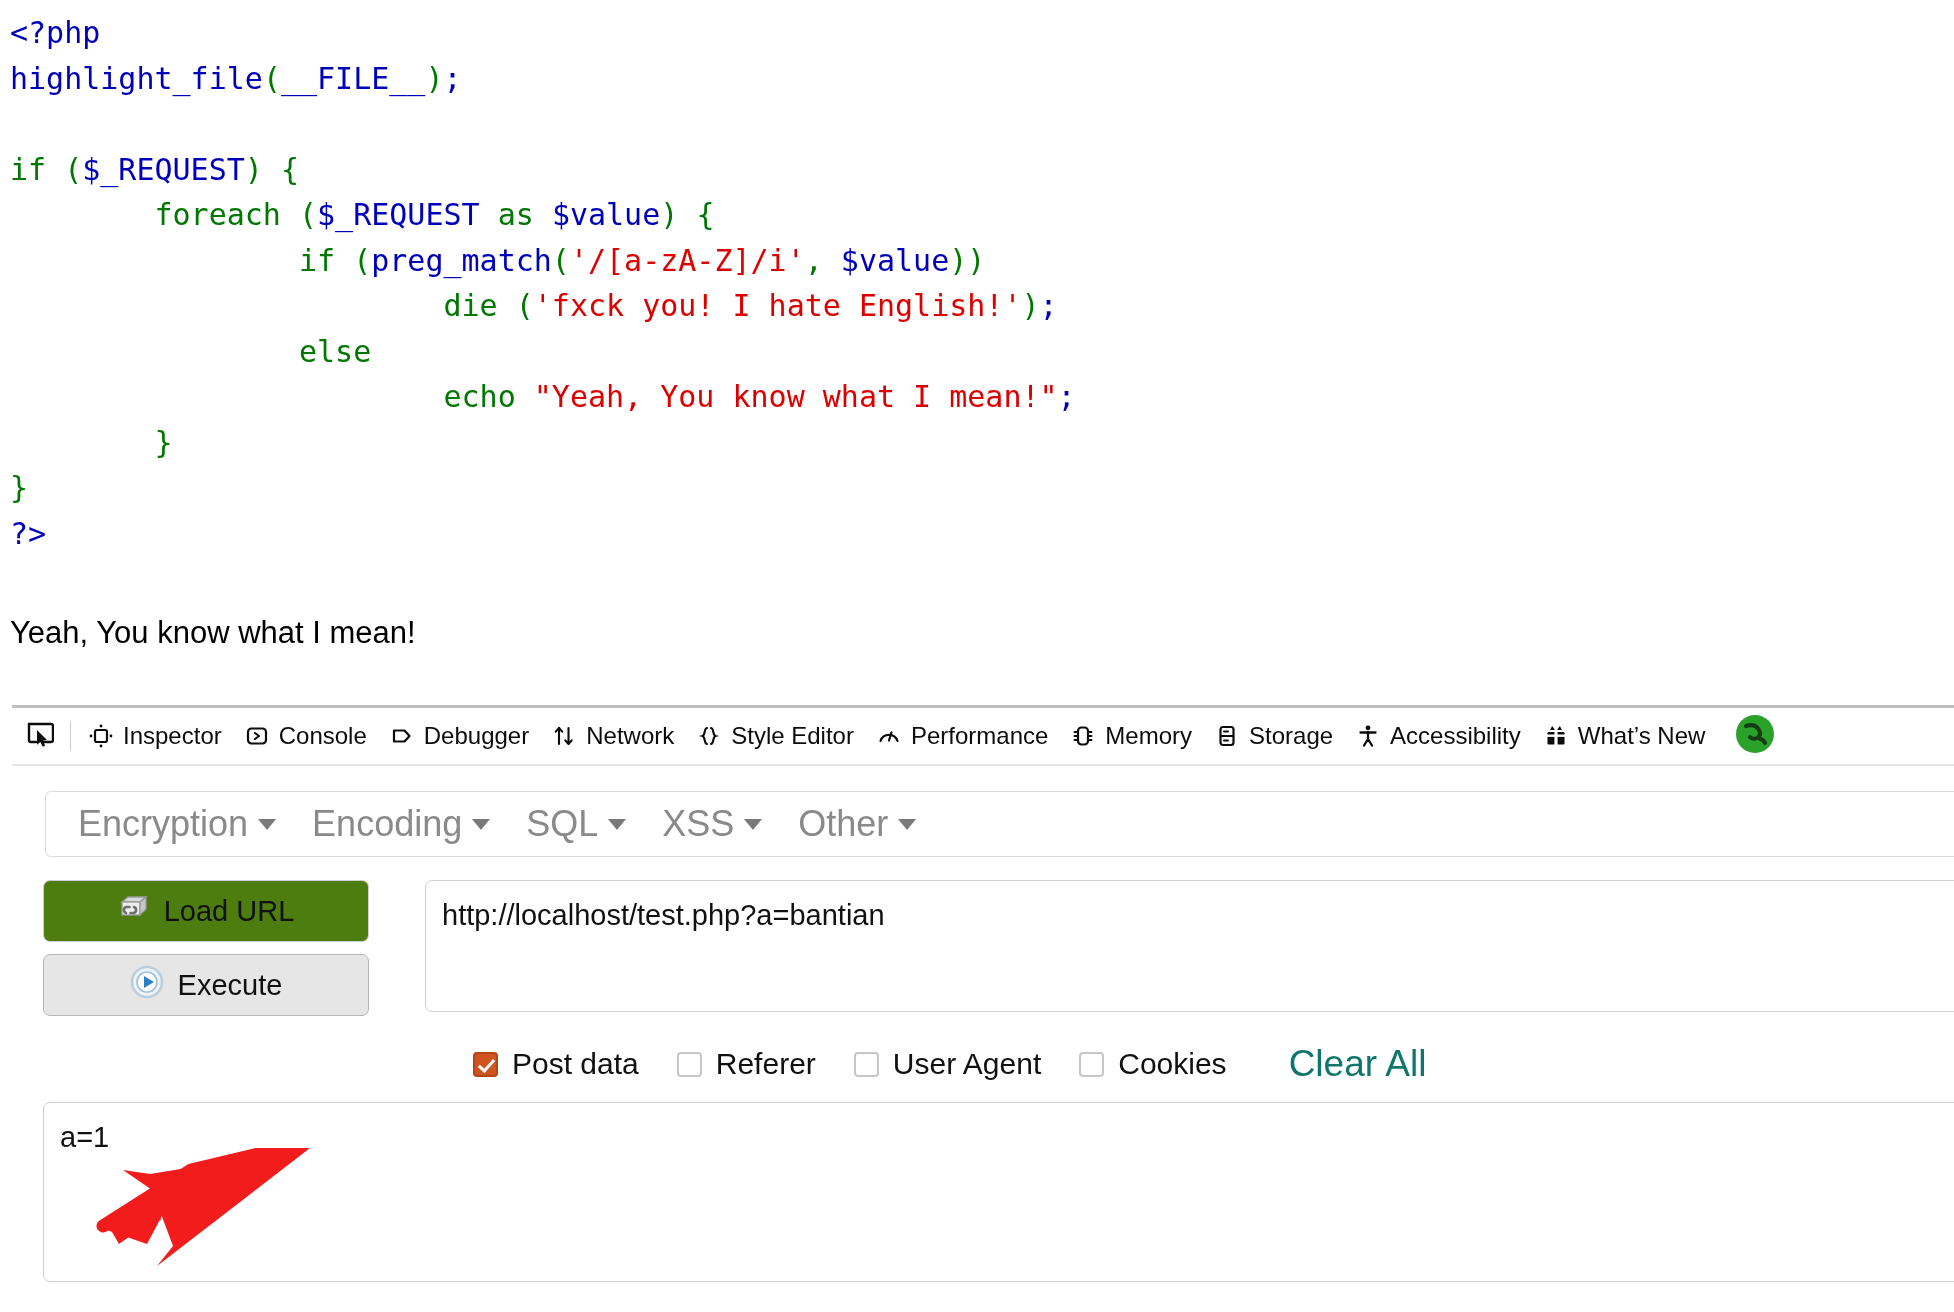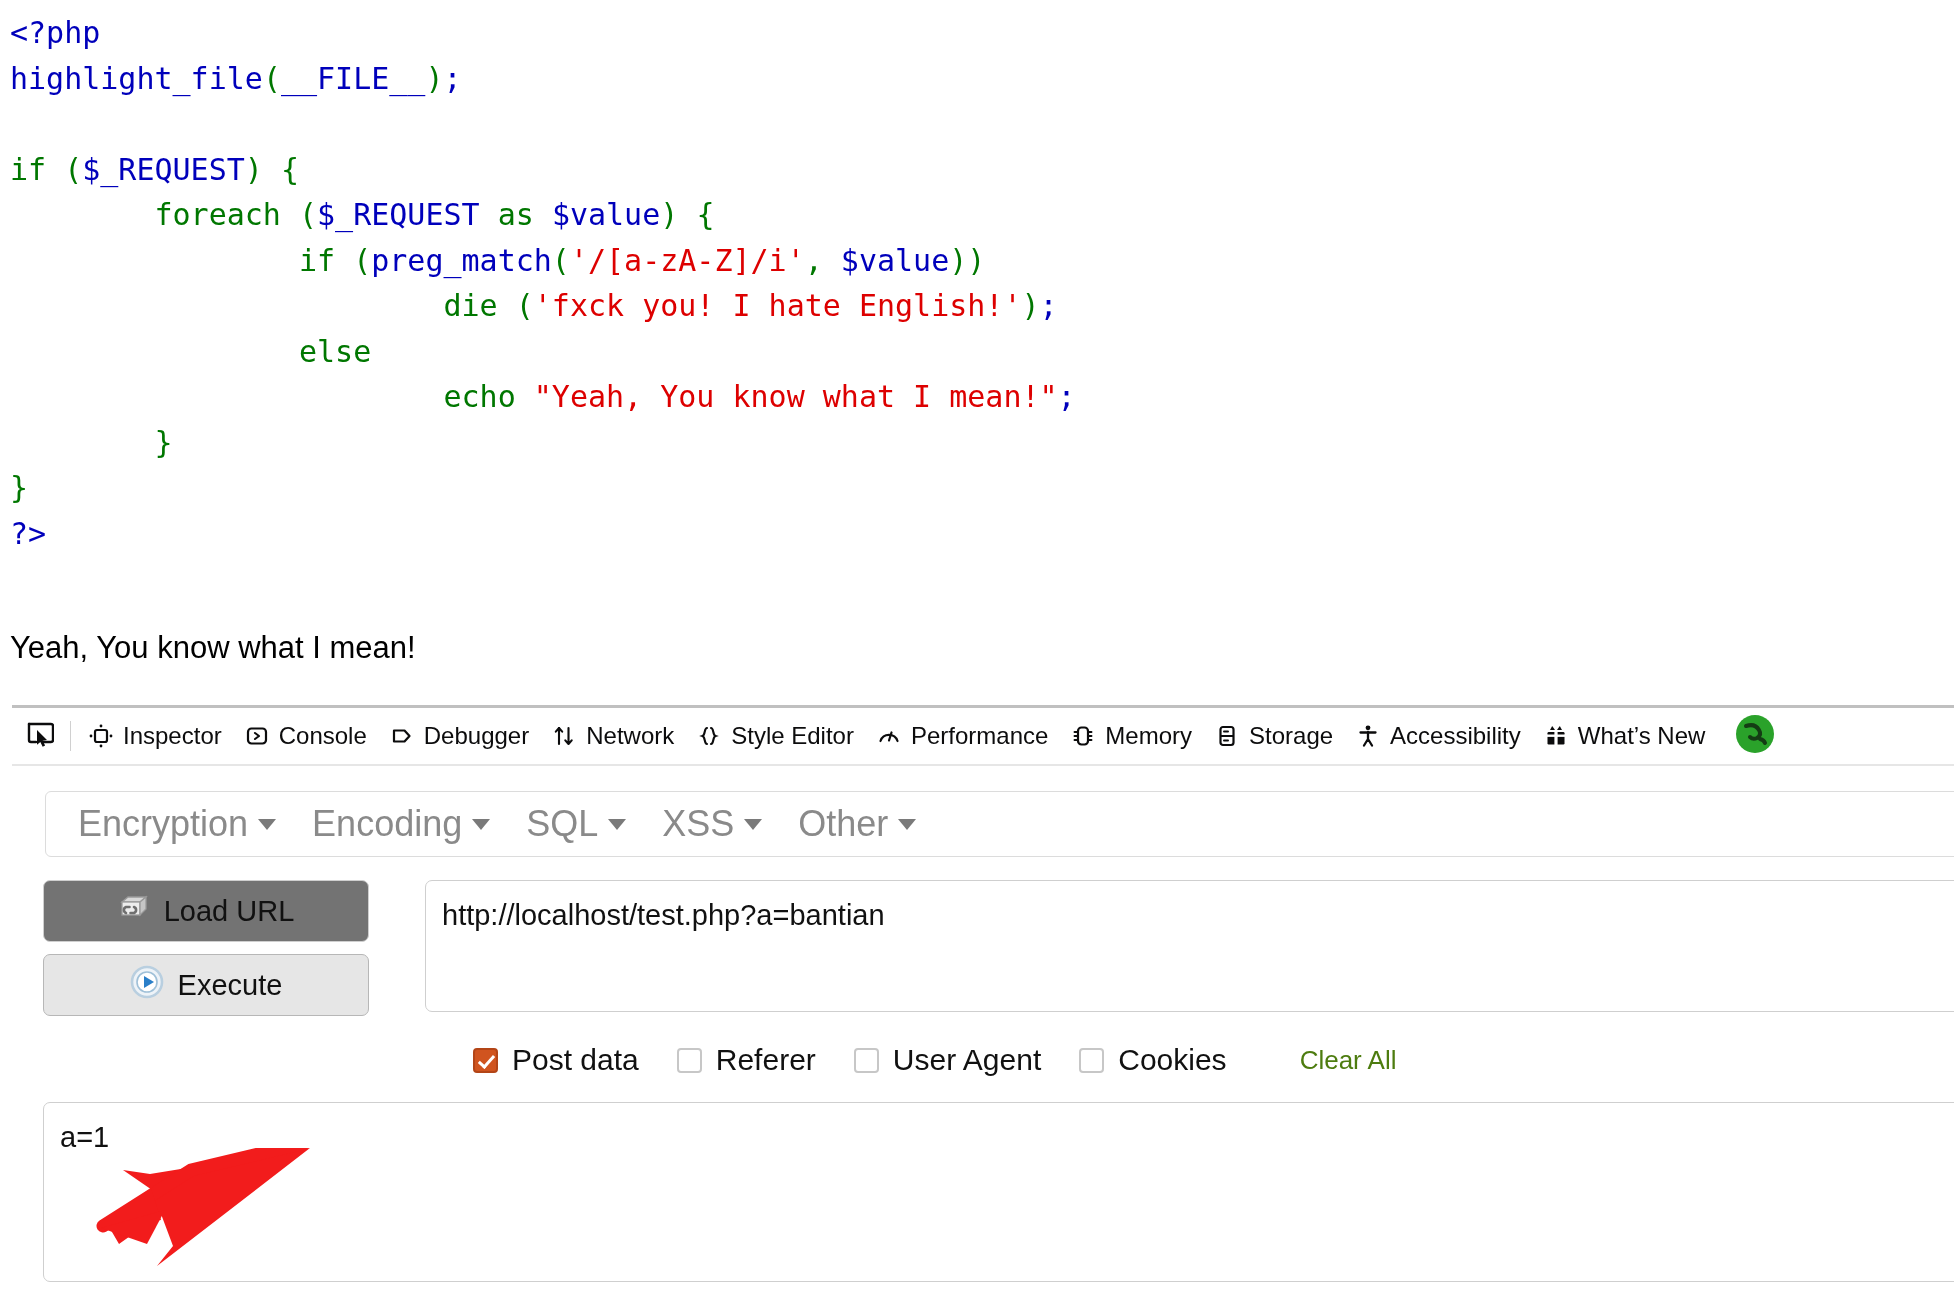--- a/index.html
+++ b/index.html
@@ -24,21 +24,21 @@
     color: #0000BB;
   }
   .k  { color: #007700; }   
   .s  { color: #DD0000; }   
   .d  { color: #0000BB; }   
   .fn { color: #0000BB; }   
 
   
   #page-output {
     position: absolute;
-    left: 10px; top: 630px;
+    left: 10px; top: 615px;
     font-family: "Liberation Sans", sans-serif;
     font-size: 31px;
     color: #000000;
     white-space: nowrap;
   }
 
   
   #devtools {
     position: absolute;
     left: 12px; top: 705px;
@@ -129,21 +129,21 @@
   }
   .hb-btn {
     display: flex;
     align-items: center;
     justify-content: center;
     gap: 14px;
     height: 62px;
     margin-bottom: 12px;
     border: 1px solid #cfcfcf;
     border-radius: 7px;
-    background: #737373;
+    background: #4d7c0f;
     font-size: 29px;
     color: #111;
     box-sizing: border-box;
   }
   .hb-btn.pressed {
     background: #e6e6e6;
     border-color: #b7b7b7;
   }
 
   #url-area {
@@ -193,23 +193,23 @@
   .chk.checked::after {
     content: "";
     position: absolute;
     left: 7px; top: 2px;
     width: 6px; height: 13px;
     border: solid #ffffff;
     border-width: 0 3px 3px 0;
     transform: rotate(42deg);
   }
   #clear-all {
-    font-size: 26px;
-    color: #4d7c0f;
-    margin-left: 35px;
+    font-size: 37px;
+    color: #0f766e;
+    margin-left: 24px;
     white-space: nowrap;
   }
 
   #post-area {
     position: absolute;
     left: 31px; top: 336px;
     right: -4px;
     height: 180px;
     border: 1px solid #cfcfcf;
     border-radius: 7px;

